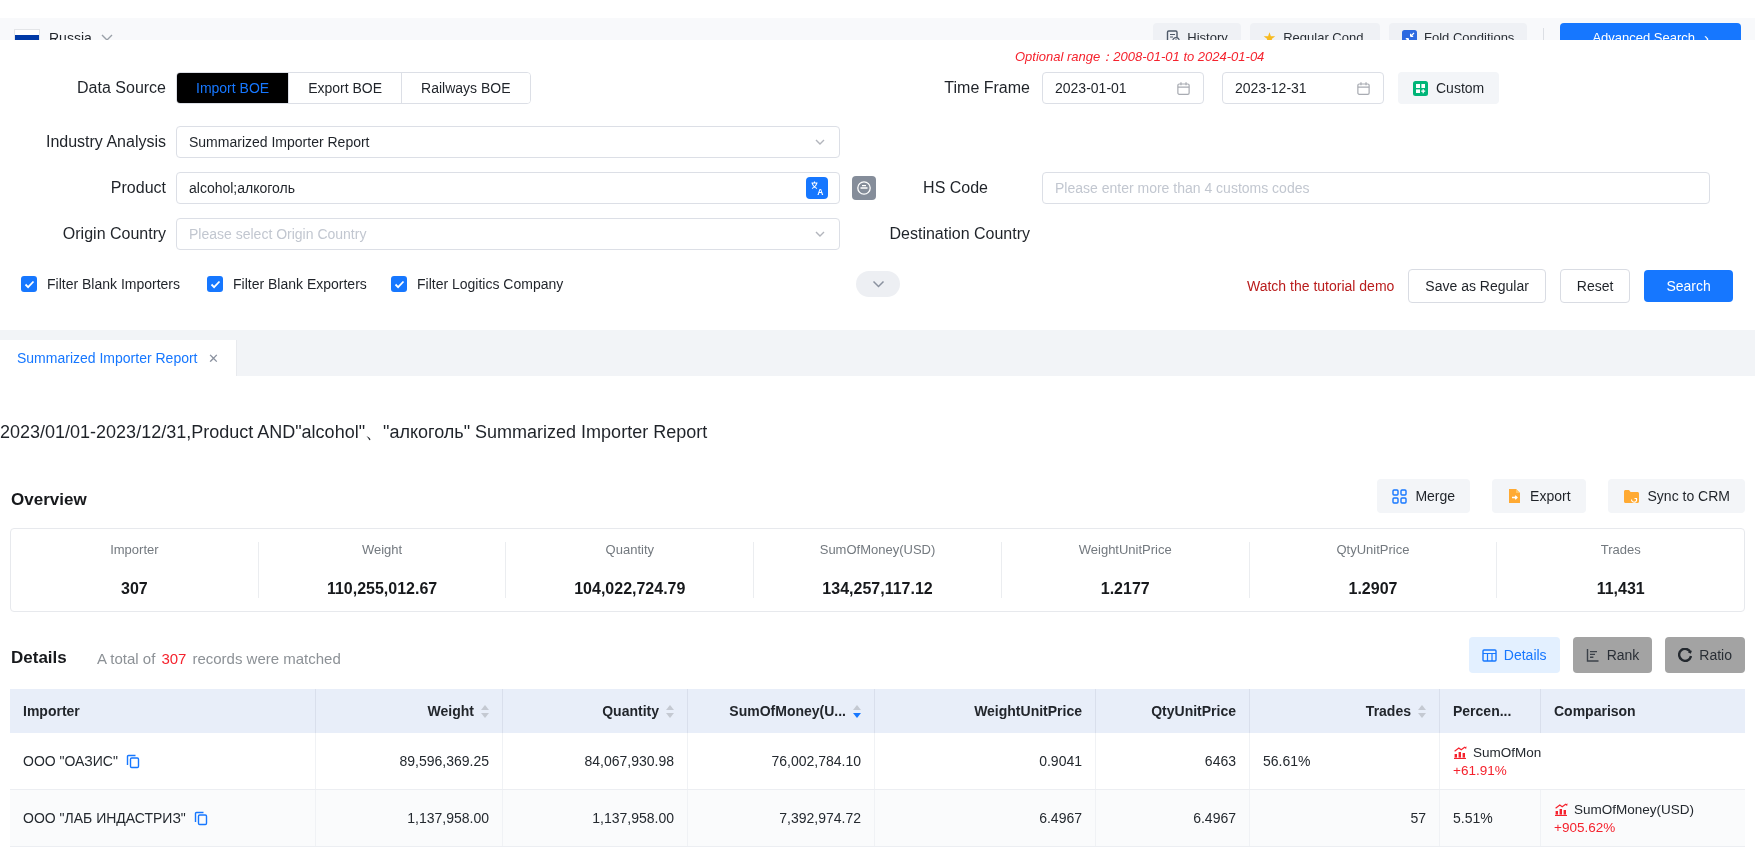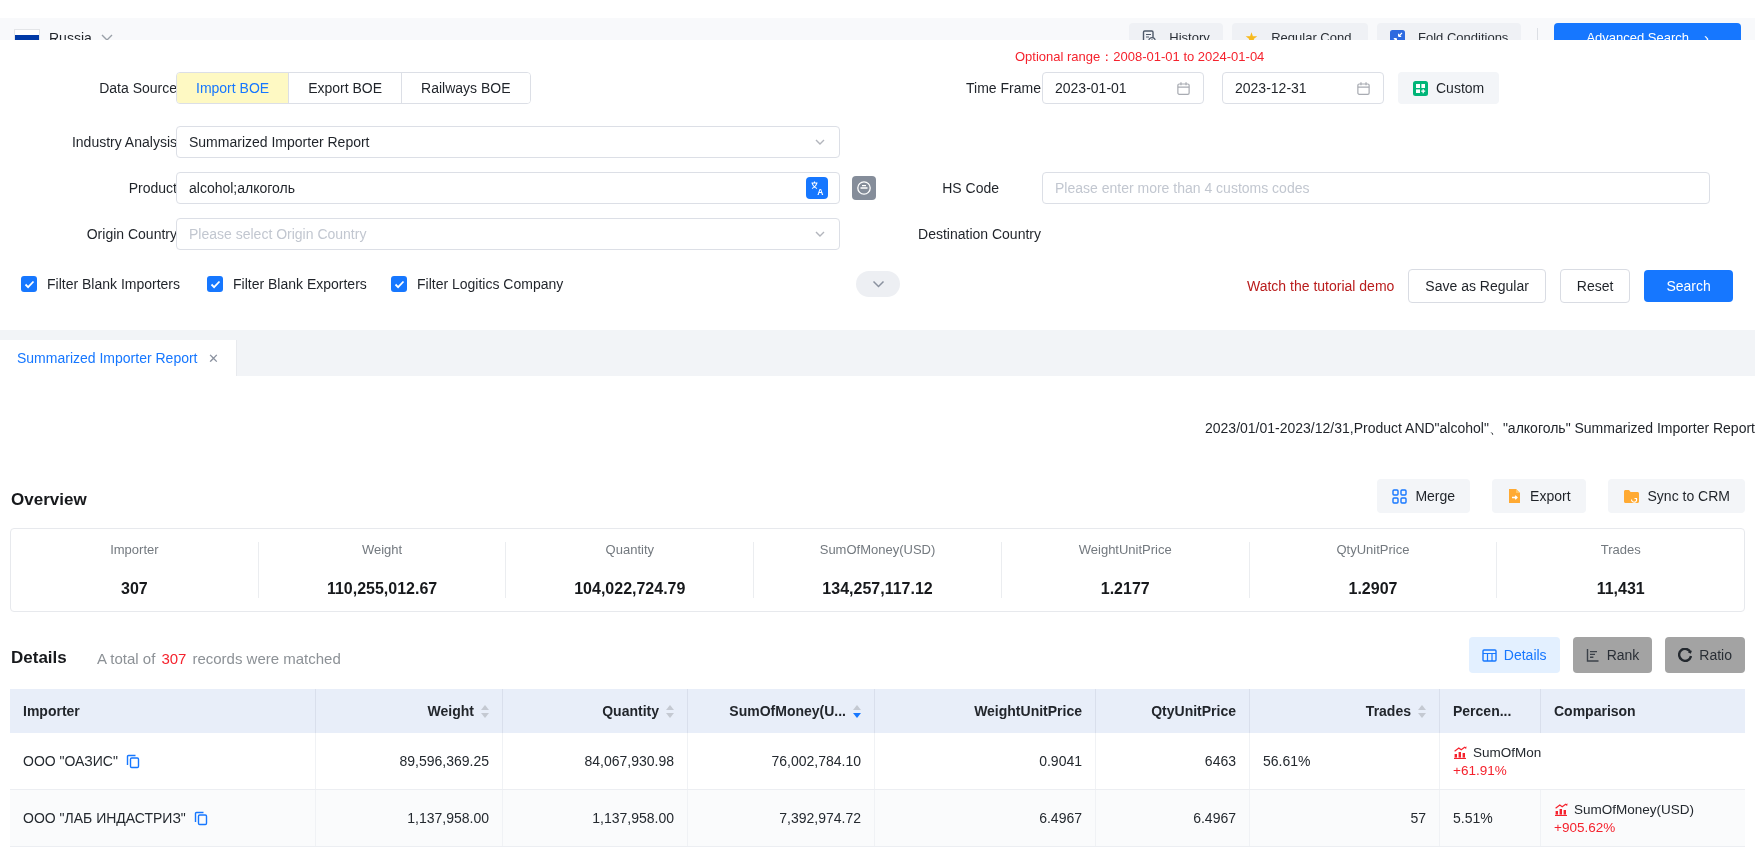--- a/index.html
+++ b/index.html
@@ -6,38 +6,38 @@
   html,body { width:1755px; height:848px; background:#fff; font-family:"Liberation Sans", sans-serif; overflow:hidden; }
   #app { position:relative; width:1755px; height:848px; background:#fff; }
 
   
   .topbar { position:absolute; top:0; left:0; width:1755px; height:40px; background:#f8f9fb; border-bottom:1px solid #eef0f3; display:flex; align-items:center; padding:0 14px;margin-top:18px; }
   .country { display:flex; align-items:center; gap:9px; cursor:pointer; }
   .flag { width:26px; height:17px; border:1px solid #e3e5e8; display:flex; flex-direction:column; }
   .flag i { flex:1; } .flag i:nth-child(1){background:#fff}.flag i:nth-child(2){background:#0039a6}.flag i:nth-child(3){background:#d52b1e}
   .country-name { font-size:14px; color:#1f2329; }
   .topbar-right { margin-left:auto; display:flex; align-items:center; gap:9px; }
-  .tb-btn { height:30px; display:inline-flex; align-items:center; gap:13px; background:#eff1f5; border-radius:4px; padding:0 13px; font-size:13px; color:#2a2f36; cursor:pointer; }
+  .tb-btn { height:30px; display:inline-flex; align-items:center; gap:7px; background:#eff1f5; border-radius:4px; padding:0 13px; font-size:13px; color:#2a2f36; cursor:pointer; }
   .tb-divider { width:1px; height:20px; background:#dcdfe4; margin:0 7px; }
   .tb-btn.primary { background:#1677ff; color:#fff; padding:0 32px; }
   .tb-btn.primary .chevr { font-size:15px; line-height:1; margin-left:2px; }
   .star { color:#f7ba1e; font-size:15px; line-height:1; }
 
   
   .form { position:absolute; top:40px; left:0; width:1755px; height:290px; background:#fff; }
-  .opt-range { position:absolute; left:1015px; top:8px; font-size:13px; color:#f5222d; }
-  .lbl { position:absolute; height:32px; line-height:32px; font-size:14px; color:#1f2329; text-align:right;margin-left:11px; }
+  .opt-range { position:absolute; left:1015px; top:8px; font-size:13px; color:#f5222d;font-style:italic; }
+  .lbl { position:absolute; height:32px; line-height:32px; font-size:16px; color:#1f2329; text-align:right; }
   .ibox { position:absolute; height:32px; border:1px solid #dcdfe6; border-radius:4px; background:#fff; display:flex; align-items:center; padding:0 12px; font-size:14px; color:#1f2329; cursor:pointer; }
   .ph { color:#c2c7d0; }
   .push { margin-left:auto; }
 
   .seg { position:absolute; left:176px; top:32px; height:32px; display:flex; border:1px solid #dcdfe6; border-radius:4px; overflow:hidden; background:#fff; }
   .seg-item { padding:0 19px; line-height:30px; font-size:14px; color:#1f2329; background:#fff; border-left:1px solid #dcdfe6; cursor:pointer; white-space:nowrap; }
   .seg-item:first-child { border-left:none; }
-  .seg-item.active { background:#fef9c3; color:#1677ff; }
+  .seg-item.active { background:#000000; color:#1677ff; }
 
   .icon-badge { border-radius:4px; display:flex; align-items:center; justify-content:center; }
   .translate-badge { position:absolute; left:806px; top:137px; width:22px; height:22px; background:#1677ff; cursor:pointer; }
   .synonym-badge { position:absolute; left:852px; top:136px; width:24px; height:24px; background:#858d9a; cursor:pointer; }
 
   .checks { position:absolute; top:232px; height:24px; display:flex; align-items:center; gap:10px; }
   .cbx { width:16px; height:16px; background:#1677ff; border-radius:3px; display:flex; align-items:center; justify-content:center; cursor:pointer; }
   .cbx-label { font-size:14px; color:#1f2329; }
 
   .collapse-pill { position:absolute; left:856px; top:231px; width:44px; height:26px; background:#edeff3; border-radius:13px; display:flex; align-items:center; justify-content:center; cursor:pointer; }
@@ -47,21 +47,21 @@
   .btn { height:32px; display:inline-flex; align-items:center; justify-content:center; border-radius:4px; font-size:14px; padding:16px 16px; cursor:pointer; white-space:nowrap; }
   .btn.white { background:#fff; border:1px solid #d9dce3; color:#1f2329; }
   .btn.blue { background:#1677ff; color:#fff; padding:0 22px; }
 
   
   .tabbar { position:absolute; top:330px; left:0; width:1755px; height:46px; background:#f2f4f7; }
   .tab { position:absolute; left:0; bottom:0; width:237px; height:36px; background:#fff; display:flex; align-items:center; padding:0 17px; font-size:14px; color:#1677ff; cursor:pointer; border-right:1px solid #e8eaee; }
   .tab-close { margin-left:auto; color:#8a919f; font-size:13px; cursor:pointer; }
 
   
-  .report-title { position:absolute; top:420px; left:0; width:1755px; text-align:right; font-size:14px; color:#1f2329; }
+  .report-title { position:absolute; top:420px; left:0; width:1755px; text-align:left; font-size:18px; color:#1f2329; }
   .sec-heading { position:absolute; font-size:17px; font-weight:bold; color:#17191c; }
   .o-buttons { position:absolute; top:479px; right:10px; display:flex; gap:22px; }
   .soft-btn { height:34px; display:inline-flex; align-items:center; gap:8px; background:#f3f5f8; border-radius:4px; padding:0 15px; font-size:14px; color:#1f2329; cursor:pointer; }
 
   .stats-card { position:absolute; left:10px; top:528px; width:1735px; height:84px; border:1px solid #e7e9ed; border-radius:4px; background:#fff; display:flex; align-items:stretch; padding:13px 0; }
   .stat { flex:1; display:flex; flex-direction:column; align-items:center; justify-content:space-between; border-left:1px solid #ebedf0; }
   .stat:first-child { border-left:none; }
   .stat-label { font-size:13px; color:#73797f; }
   .stat-value { font-size:16px; font-weight:bold; color:#17191c; }
 

